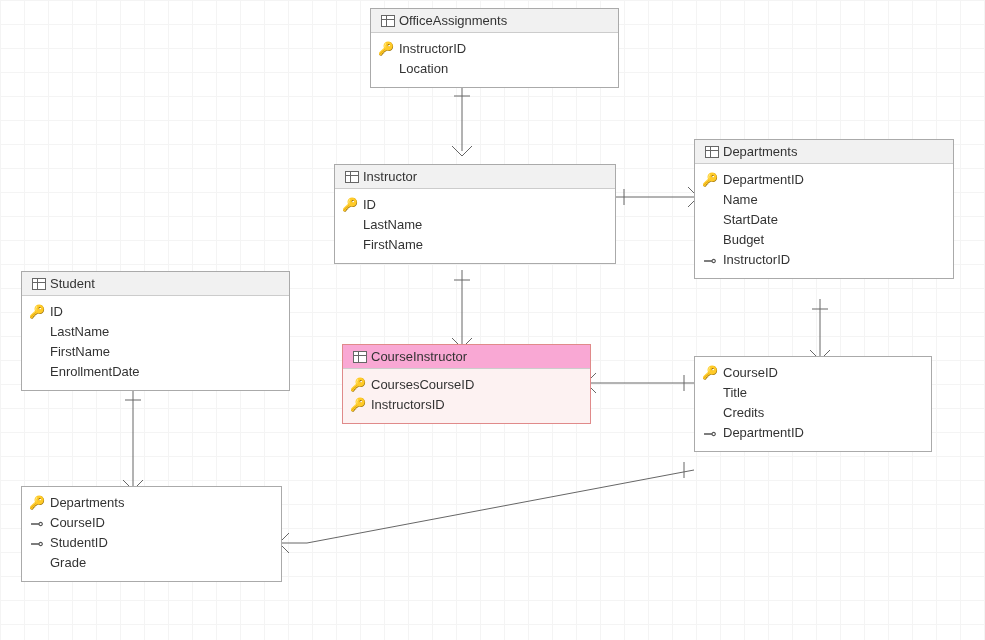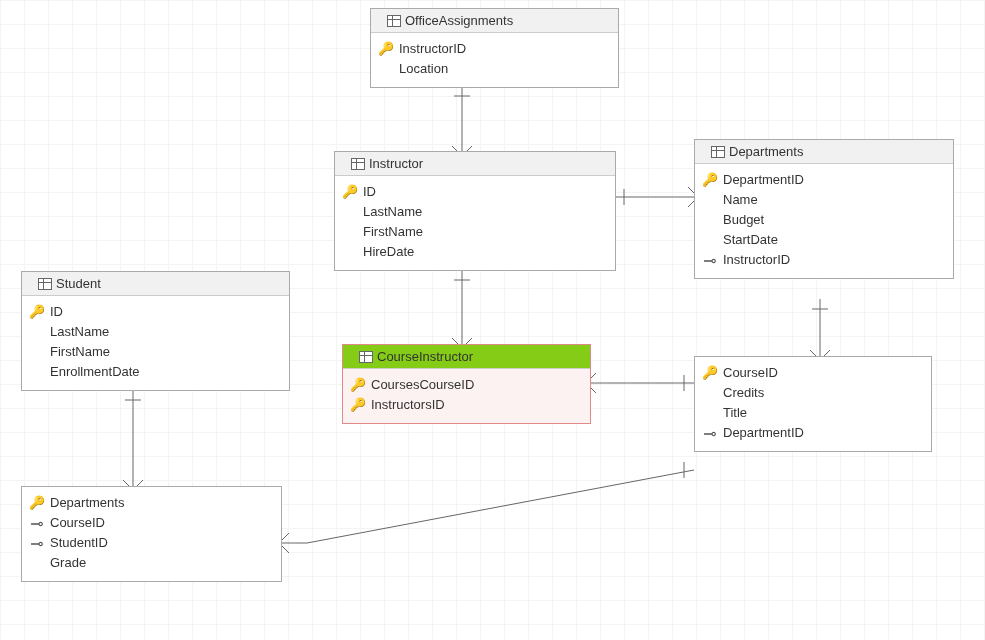--- a/index.html
+++ b/index.html
@@ -2,22 +2,22 @@
 <html><head>
 <meta charset="utf-8">
 <style>
   html,body{margin:0;padding:0;font-family:"Segoe UI",Tahoma,Arial,sans-serif;font-size:13px;color:#333;background:#fff}
   .canvas{position:relative;width:985px;height:640px;
     background-image:linear-gradient(to right,#f4f4f4 1px,transparent 1px),linear-gradient(to bottom,#f4f4f4 1px,transparent 1px);
     background-size:24px 24px}
   svg.connectors{position:absolute;left:0;top:0;width:985px;height:640px;pointer-events:none}
   .entity{position:absolute;background:#fff;border:1px solid #aaa;box-shadow:0 0 0 rgba(0,0,0,0)}
   .entity.highlight{border-color:#e08a8a;background:#fdf2f2}
-  .entity.highlight .hdr{background:#84cc16}
-  .hdr{background:#f1f1f1;border-bottom:1px solid #ccc;padding:4px 16px;display:flex;align-items:center;gap:4px}
+  .entity.highlight .hdr{background:#f9a8d4}
+  .hdr{background:#f1f1f1;border-bottom:1px solid #ccc;padding:4px 10px;display:flex;align-items:center;gap:4px}
   .tbl-icon{width:12px;height:10px;border:1px solid #666;position:relative;display:inline-block;background:#fff}
   .tbl-icon::before{content:"";position:absolute;left:0;right:0;top:3px;border-top:1px solid #666}
   .tbl-icon::after{content:"";position:absolute;top:0;bottom:0;left:4px;border-left:1px solid #666}
   .hdr-title{font-weight:400}
   .cols{padding:6px 8px 8px 8px}
   .col{display:flex;align-items:center;gap:6px;line-height:20px}
   .col .glyph{width:14px;display:inline-flex;justify-content:center;color:#b59a00}
   .col .glyph.fk{color:#555;font-size:16px;line-height:14px;position:relative;top:1px}
   .col .name{white-space:nowrap}
 </style>
@@ -70,68 +70,64 @@
           <span class="glyph">🔑</span>
           <span class="name">InstructorID</span>
         </div>
       <div class="col">
           <span class="glyph"></span>
           <span class="name">Location</span>
         </div>
     </div>
   </div>
 
-  <div class="entity" style="left:334px;top:151px;width:280px">
+  <div class="entity" style="left:334px;top:164px;width:280px">
     <div class="hdr">
       <span class="tbl-icon"></span>
       <span class="hdr-title">Instructor</span>
     </div>
     <div class="cols">
       <div class="col">
           <span class="glyph">🔑</span>
           <span class="name">ID</span>
         </div>
       <div class="col">
           <span class="glyph"></span>
           <span class="name">LastName</span>
         </div>
       <div class="col">
           <span class="glyph"></span>
           <span class="name">FirstName</span>
         </div>
-      <div class="col">
-          <span class="glyph"></span>
-          <span class="name">HireDate</span>
-        </div>
     </div>
   </div>
 
   <div class="entity" style="left:694px;top:139px;width:258px">
     <div class="hdr">
       <span class="tbl-icon"></span>
       <span class="hdr-title">Departments</span>
     </div>
     <div class="cols">
       <div class="col">
           <span class="glyph">🔑</span>
           <span class="name">DepartmentID</span>
         </div>
       <div class="col">
           <span class="glyph"></span>
           <span class="name">Name</span>
         </div>
       <div class="col">
           <span class="glyph"></span>
+          <span class="name">StartDate</span>
+        </div>
+      <div class="col">
+          <span class="glyph"></span>
           <span class="name">Budget</span>
         </div>
       <div class="col">
-          <span class="glyph"></span>
-          <span class="name">StartDate</span>
-        </div>
-      <div class="col">
           <span class="glyph fk">⊸</span>
           <span class="name">InstructorID</span>
         </div>
     </div>
   </div>
 
   <div class="entity" style="left:21px;top:271px;width:267px">
     <div class="hdr">
       <span class="tbl-icon"></span>
       <span class="hdr-title">Student</span>
@@ -174,27 +170,27 @@
   </div>
 
   <div class="entity" style="left:694px;top:356px;width:236px">
     <div class="cols">
       <div class="col">
           <span class="glyph">🔑</span>
           <span class="name">CourseID</span>
         </div>
       <div class="col">
           <span class="glyph"></span>
+          <span class="name">Title</span>
+        </div>
+      <div class="col">
+          <span class="glyph"></span>
           <span class="name">Credits</span>
         </div>
       <div class="col">
-          <span class="glyph"></span>
-          <span class="name">Title</span>
-        </div>
-      <div class="col">
           <span class="glyph fk">⊸</span>
           <span class="name">DepartmentID</span>
         </div>
     </div>
   </div>
 
   <div class="entity" style="left:21px;top:486px;width:259px">
     <div class="cols">
       <div class="col">
           <span class="glyph">🔑</span>

